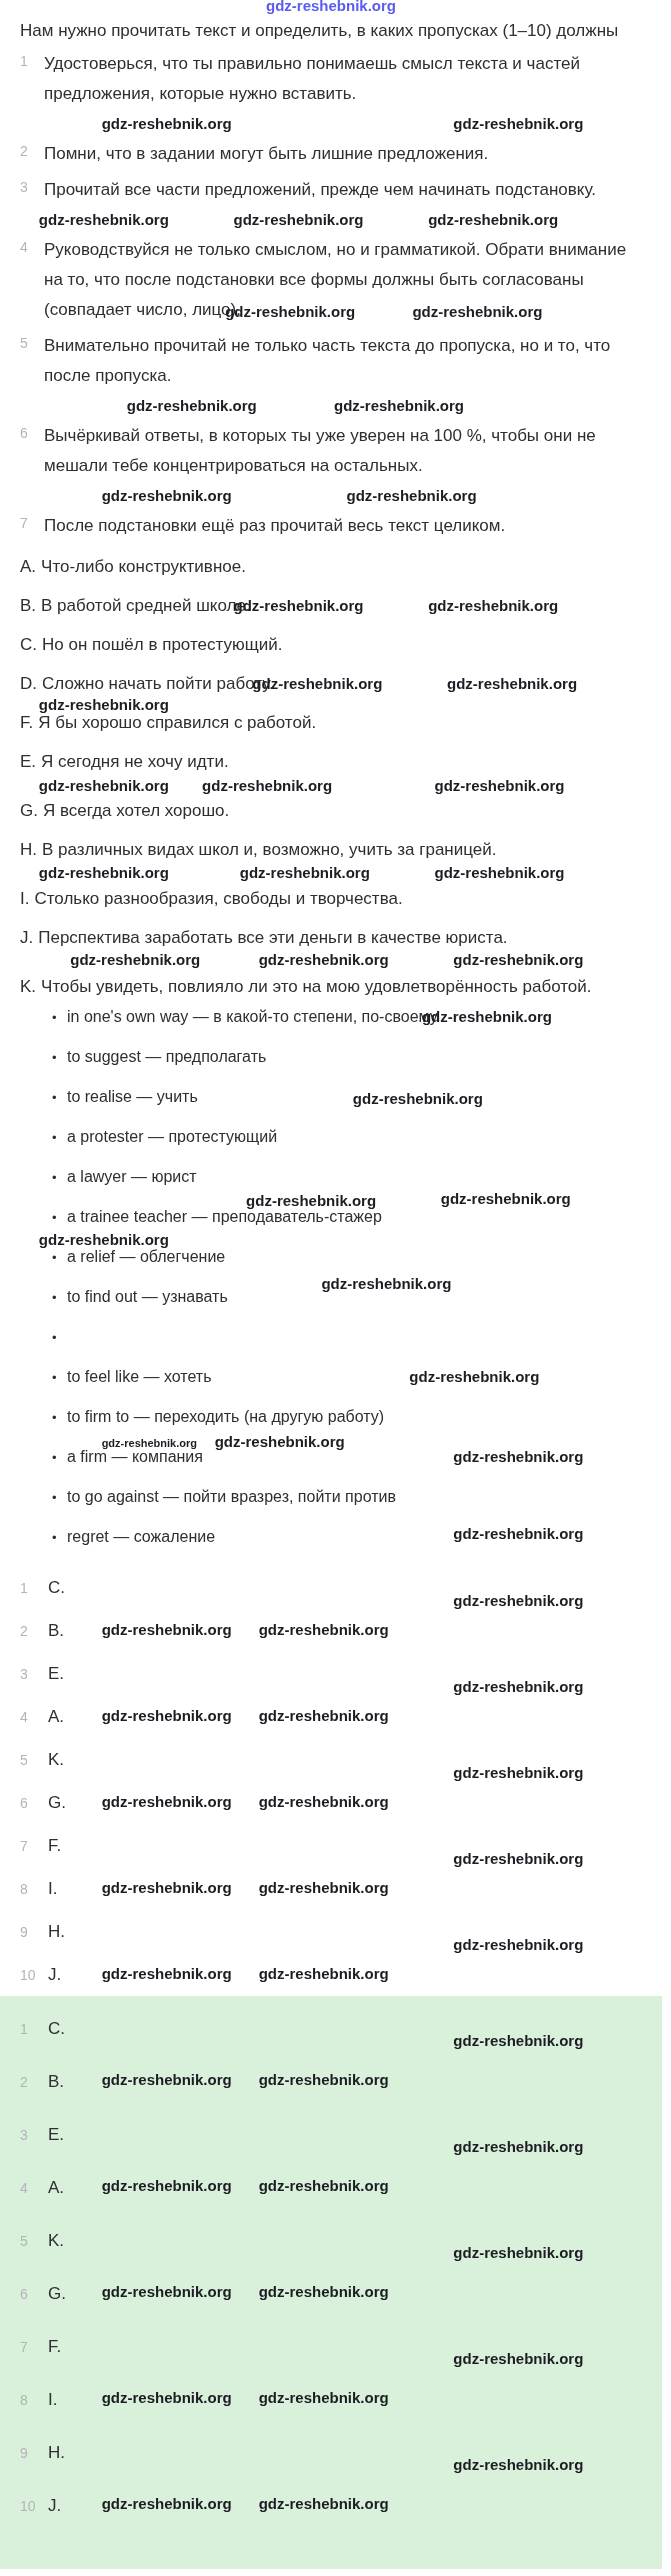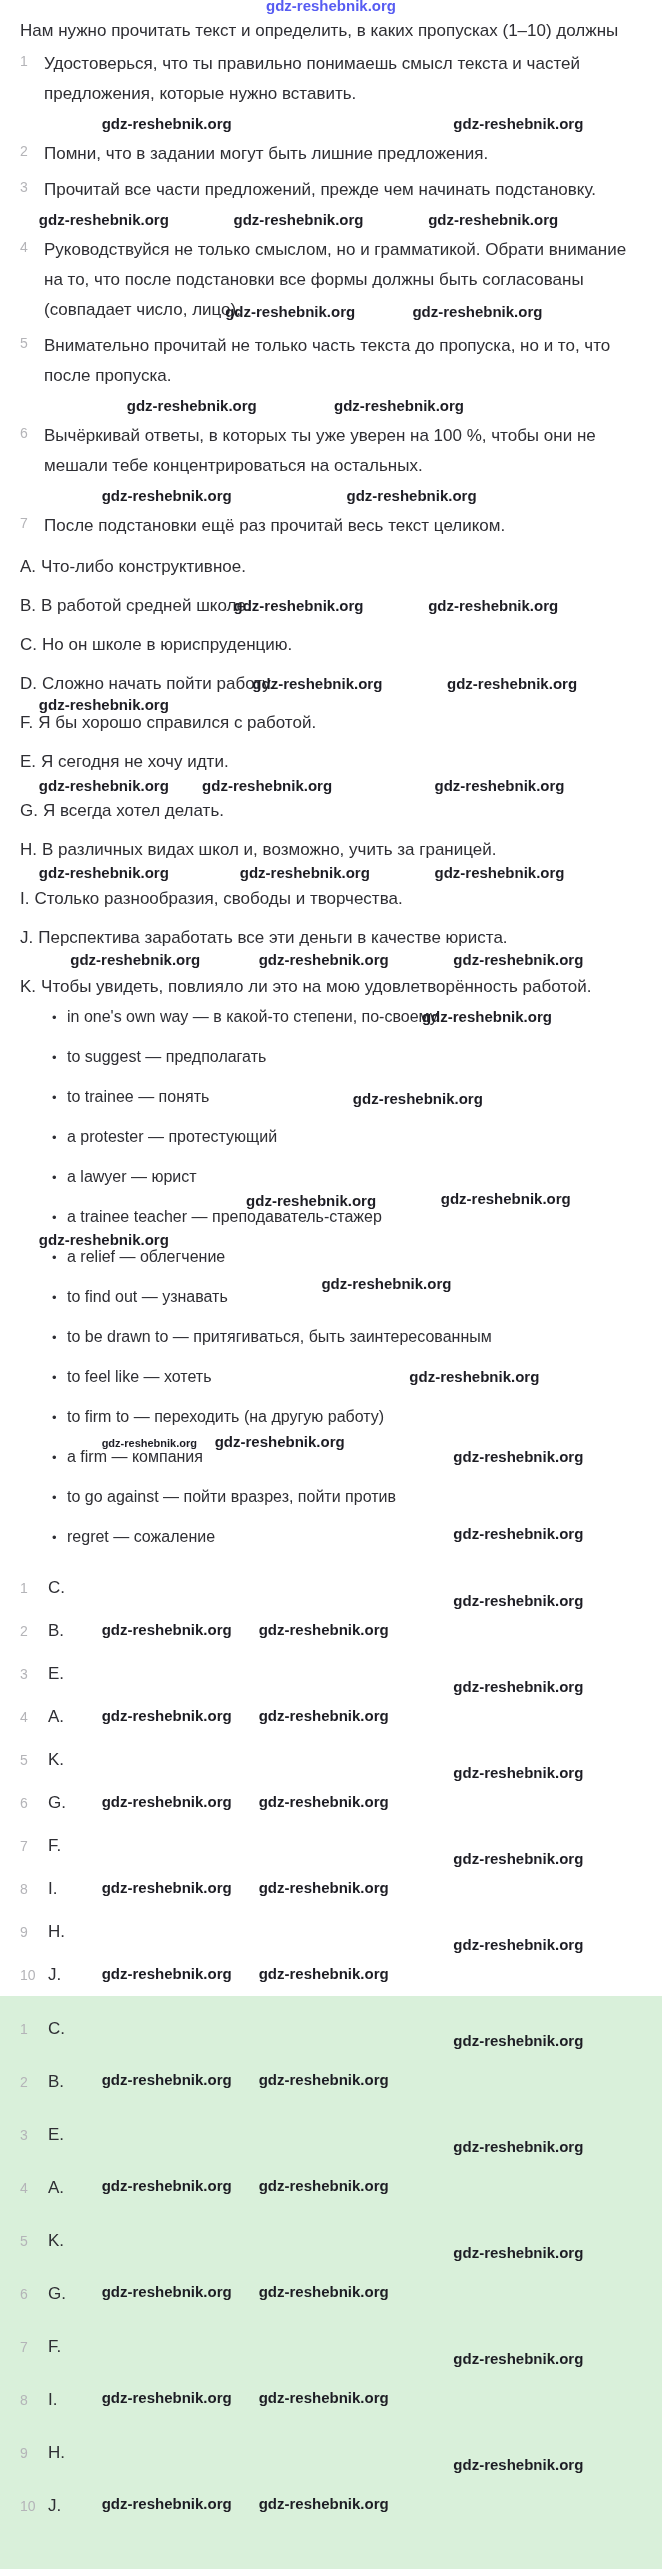--- a/index.html
+++ b/index.html
@@ -101,41 +101,41 @@
     <div class="options">
       <div class="opt">
         <span class="opt-label">A.</span><span>Что-либо конструктивное.</span>
       </div>
       <div class="opt">
         <span class="opt-label">B.</span><span>В работой средней школе.</span>
         <span class="wm wm-abs" style="left:34%;top:9px">gdz-reshebnik.org</span>
         <span class="wm wm-abs" style="left:65%;top:9px">gdz-reshebnik.org</span>
       </div>
       <div class="opt">
-        <span class="opt-label">C.</span><span>Но он школе в юриспруденцию.</span>
+        <span class="opt-label">C.</span><span>Но он пошёл в протестующий.</span>
       </div>
       <div class="opt">
         <span class="opt-label">D.</span><span>Сложно начать пойти работу.</span>
         <span class="wm wm-abs" style="left:37%;top:9px">gdz-reshebnik.org</span>
         <span class="wm wm-abs" style="left:68%;top:9px">gdz-reshebnik.org</span>
         <span class="wm wm-abs" style="left:3%;top:30px">gdz-reshebnik.org</span>
       </div>
       <div class="opt">
         <span class="opt-label">F.</span><span>Я бы хорошо справился с работой.</span>
       </div>
       <div class="opt">
         <span class="opt-label">E.</span><span>Я сегодня не хочу идти.</span>
       </div>
       <div class="wm-row tight">
         <span class="wm wm-abs" style="left:3%;top:-4px">gdz-reshebnik.org</span>
         <span class="wm wm-abs" style="left:29%;top:-4px">gdz-reshebnik.org</span>
         <span class="wm wm-abs" style="left:66%;top:-4px">gdz-reshebnik.org</span>
       </div>
       <div class="opt">
-        <span class="opt-label">G.</span><span>Я всегда хотел делать.</span>
+        <span class="opt-label">G.</span><span>Я всегда хотел хорошо.</span>
       </div>
       <div class="opt">
         <span class="opt-label">H.</span><span>В различных видах школ и, возможно, учить за границей.</span>
       </div>
       <div class="wm-row tight">
         <span class="wm wm-abs" style="left:3%;top:-5px">gdz-reshebnik.org</span>
         <span class="wm wm-abs" style="left:35%;top:-5px">gdz-reshebnik.org</span>
         <span class="wm wm-abs" style="left:66%;top:-5px">gdz-reshebnik.org</span>
       </div>
       <div class="opt">
@@ -160,21 +160,21 @@
         <span class="wl-bullet">•</span>
         <span>in one's own way — в какой-то степени, по-своему</span>
         <span class="wm wm-abs" style="left:64%;top:0">gdz-reshebnik.org</span>
       </div>
       <div class="wl-item">
         <span class="wl-bullet">•</span>
         <span>to suggest — предполагать</span>
       </div>
       <div class="wl-item">
         <span class="wl-bullet">•</span>
-        <span>to trainee — понять</span>
+        <span>to realise — учить</span>
         <span class="wm wm-abs" style="left:53%;top:2px">gdz-reshebnik.org</span>
       </div>
       <div class="wl-item">
         <span class="wl-bullet">•</span>
         <span>a protester — протестующий</span>
       </div>
       <div class="wl-item">
         <span class="wl-bullet">•</span>
         <span>a lawyer — юрист</span>
         <span class="wm wm-abs" style="left:36%;top:24px">gdz-reshebnik.org</span>
@@ -189,21 +189,20 @@
         <span class="wl-bullet">•</span>
         <span>a relief — облегчение</span>
         <span class="wm wm-abs" style="left:48%;top:27px">gdz-reshebnik.org</span>
       </div>
       <div class="wl-item">
         <span class="wl-bullet">•</span>
         <span>to find out — узнавать</span>
       </div>
       <div class="wl-item">
         <span class="wl-bullet">•</span>
-        <span>to be drawn to — притягиваться, быть заинтересованным</span>
       </div>
       <div class="wl-item">
         <span class="wl-bullet">•</span>
         <span>to feel like — хотеть</span>
         <span class="wm wm-abs" style="left:62%;top:0">gdz-reshebnik.org</span>
       </div>
       <div class="wl-item">
         <span class="wl-bullet">•</span>
         <span>to firm to — переходить (на другую работу)</span>
         <span class="wm small wm-abs" style="left:13%;top:27px">gdz-reshebnik.org</span>

